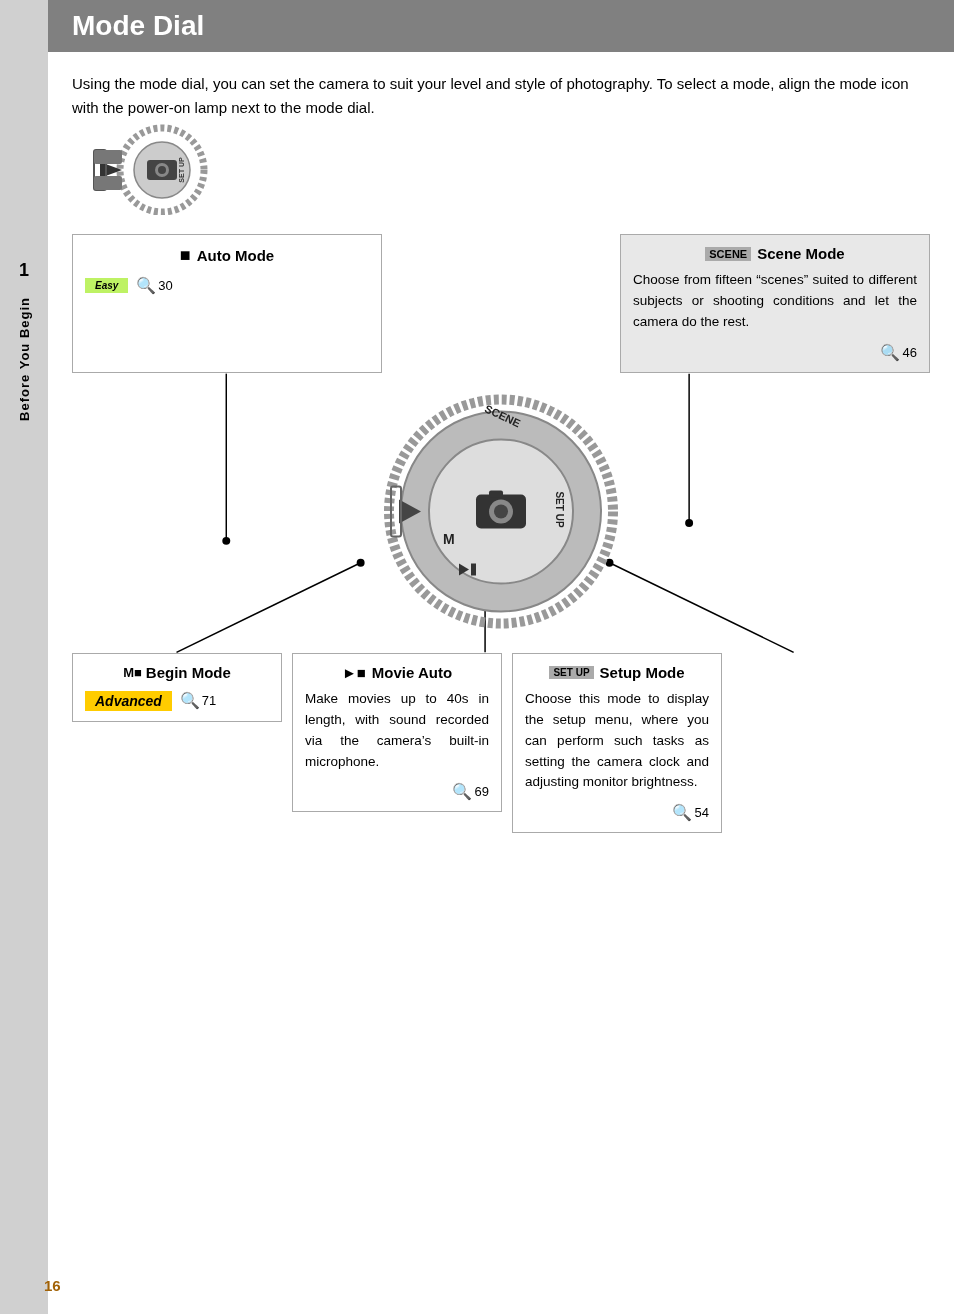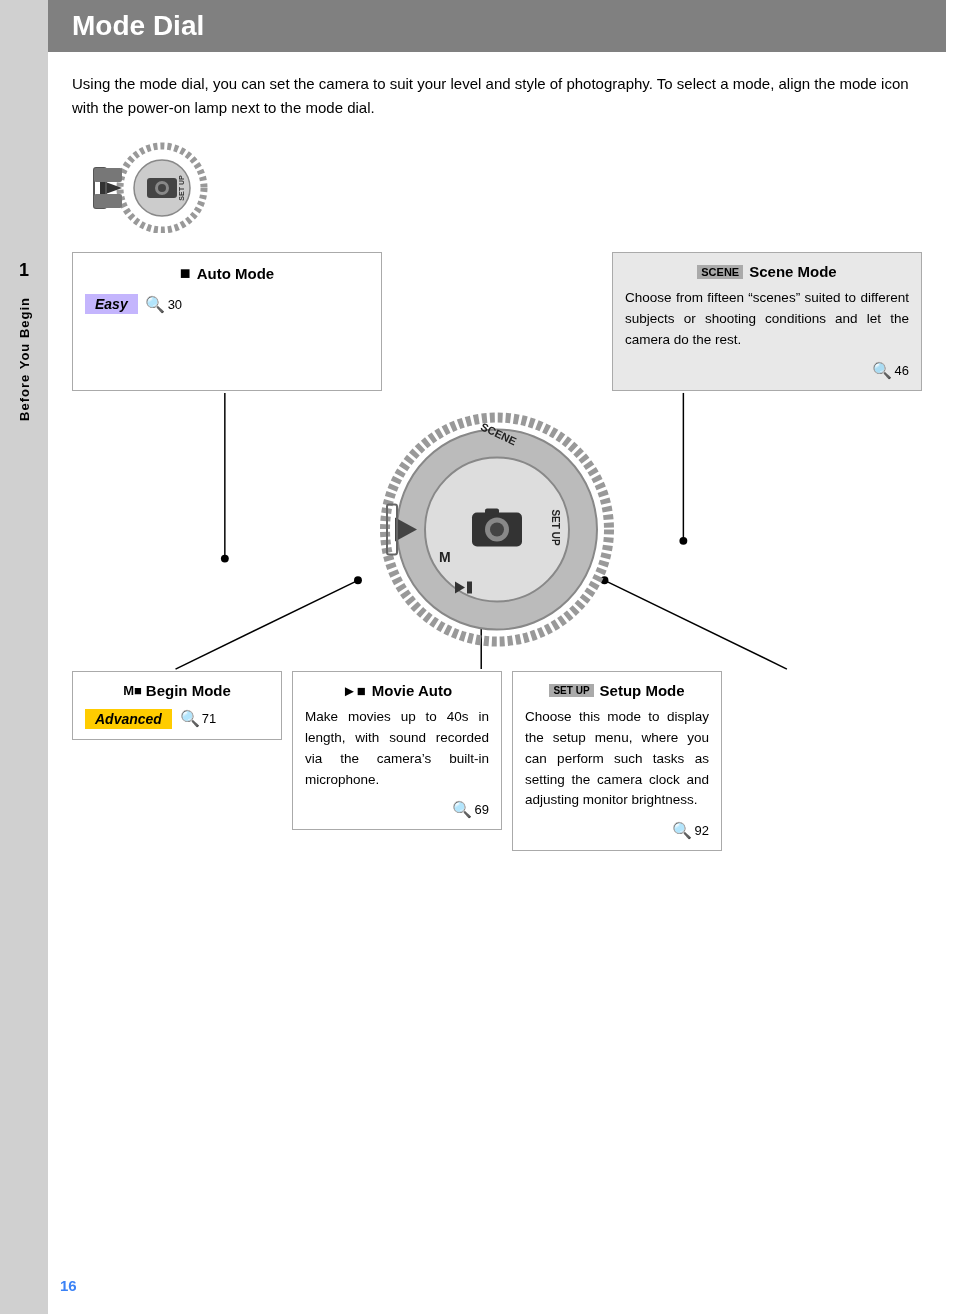--- a/index.html
+++ b/index.html
@@ -37,21 +37,21 @@
       font-size: 13px;
       font-weight: bold;
       color: #000;
       margin-top: 16px;
       letter-spacing: 1px;
     }
 
     
     .main {
       margin-left: 48px;
-      padding: 0 32px 40px 24px;
+      padding: 0 24px 40px 24px;
     }
 
     
     .header-bar {
       background: #808080;
       margin-left: -24px;
       margin-right: -24px;
       padding: 10px 24px;
       margin-bottom: 20px;
     }
@@ -59,21 +59,20 @@
       font-size: 28px;
       font-weight: bold;
       color: #fff;
     }
 
     
     .intro-text {
       font-size: 15px;
       line-height: 1.6;
       color: #000;
-      margin-bottom: 18px;
     }
 
     .mode-box {
       border: 1.5px solid #aaa;
       padding: 10px 12px 10px 12px;
       background: #fff;
       position: relative;
     }
     .mode-box.auto {
       width: 310px;
@@ -115,24 +114,24 @@
       text-align: justify;
     }
     .mode-footer {
       display: flex;
       align-items: center;
       justify-content: flex-start;
       margin-top: 10px;
       gap: 8px;
     }
     .badge-easy {
-      background: #c4b5fd;
+      background: #bef264;
       font-style: italic;
       font-weight: bold;
-      font-size: 14px;
+      font-size: 10px;
       padding: 2px 10px;
       color: #000;
     }
     .badge-advanced {
       background: #ffcc00;
       font-style: italic;
       font-weight: bold;
       font-size: 14px;
       padding: 2px 10px;
       color: #000000;
@@ -171,24 +170,24 @@
       position: absolute;
       left: 50%;
       top: 50%;
       transform: translate(-50%, -50%);
     }
 
     
     .page-number {
       position: absolute;
       bottom: 20px;
-      left: 60px;
+      left: 44px;
       font-size: 15px;
       font-weight: bold;
-      color: #3b82f6;
+      color: #a16207;
     }
 
     
     .connector-area {
       position: relative;
       height: 280px;
       width: 100%;
     }
 
     .mode-boxes-top {
@@ -379,21 +378,21 @@
 
       <div class="mode-box setup">
         <div class="mode-box-title">
           <span class="mode-icon-box" style="font-size:10px; background:#aaa; color:#000; padding:1px 4px;">SET UP</span>
           <span>Setup Mode</span>
         </div>
         <p class="mode-body">Choose this mode to display the setup menu, where you can perform such tasks as setting the camera clock and adjusting monitor brightness.</p>
         <div class="scene-footer">
           <span class="page-ref">
             <span style="font-size:16px;">🔍</span>
-            <span>92</span>
+            <span>54</span>
           </span>
         </div>
       </div>
     </div>
 
   </div>
 
 </div>
 
 <div class="page-number">16</div>

